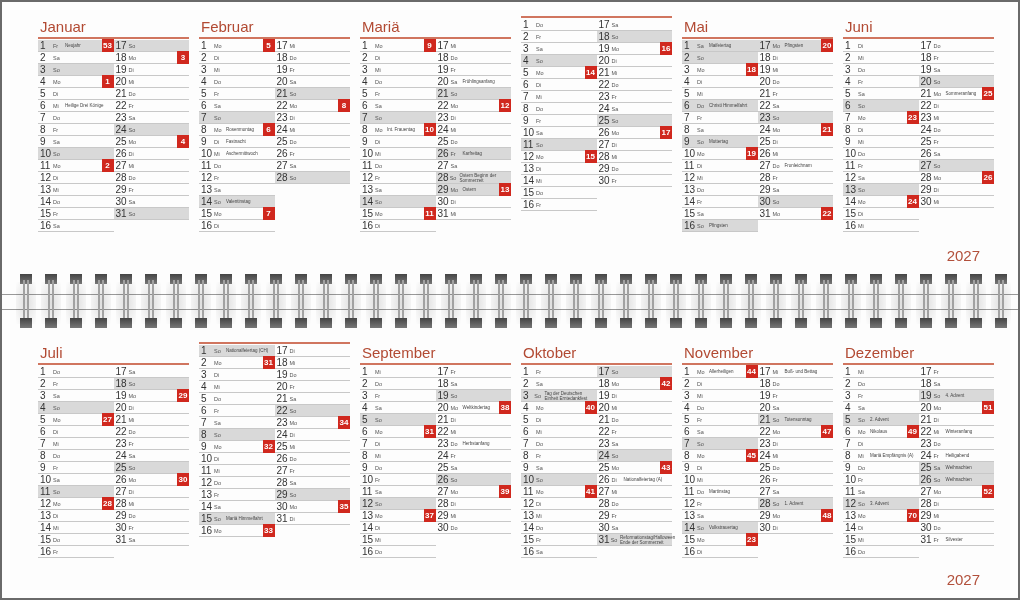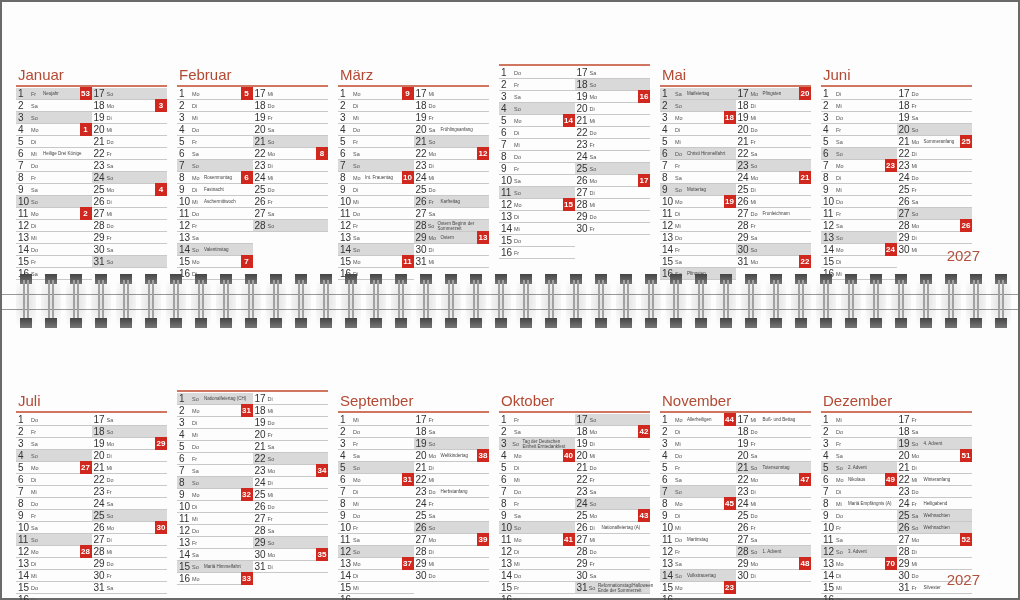--- a/index.html
+++ b/index.html
@@ -1,18 +1,18 @@
 <!DOCTYPE html>
 <html><head>
 <meta charset="utf-8">
 <style>
   html,body{margin:0;padding:0;}
   body{width:1020px;height:600px;background:#fdfdfd;font-family:"Liberation Sans",sans-serif;overflow:hidden;position:relative;}
   .page{position:absolute;left:0;top:0;width:1016px;height:596px;border:2px solid #6a6a6a;border-bottom-width:2px;background:#fdfdfd;}
-  .half{position:absolute;left:14px;width:960px;margin-top:48px;}
+  .half{position:absolute;left:36px;width:960px;}
   .half.top{top:14px;}
   .half.bottom{top:340px;}
   .months{display:flex;gap:10px;}
   .month{width:151px;}
   .month-name{font-size:15px;color:#b24a33;height:21px;line-height:21px;margin-left:2px;}
   .month-rule{height:2px;background:#d0755f;margin-bottom:1px;}
   .grid{display:flex;}
   .col{width:75.5px;}
   .row{height:11px;border-bottom:1.5px solid #c8c8c8;position:relative;display:flex;align-items:center;font-size:8px;color:#333;white-space:nowrap;overflow:visible;}
   .row.sun{background:#d9d9d9;}
@@ -309,21 +309,21 @@
                 <span class="wd">So</span>
               </div>
               <div class="row empty"></div>
               <div class="row empty"></div>
               <div class="row empty"></div>
               <div class="row empty"></div>
             </div>
           </div>
         </div>
         <div class="month">
-          <div class="month-name">März</div>
+          <div class="month-name">Mariä</div>
           <div class="month-rule"></div>
           <div class="grid">
             <div class="col">
               <div class="row">
                 <span class="d">1</span>
                 <span class="wd">Mo</span>
                 <span class="wk">9</span>
               </div>
               <div class="row">
                 <span class="d">2</span>

